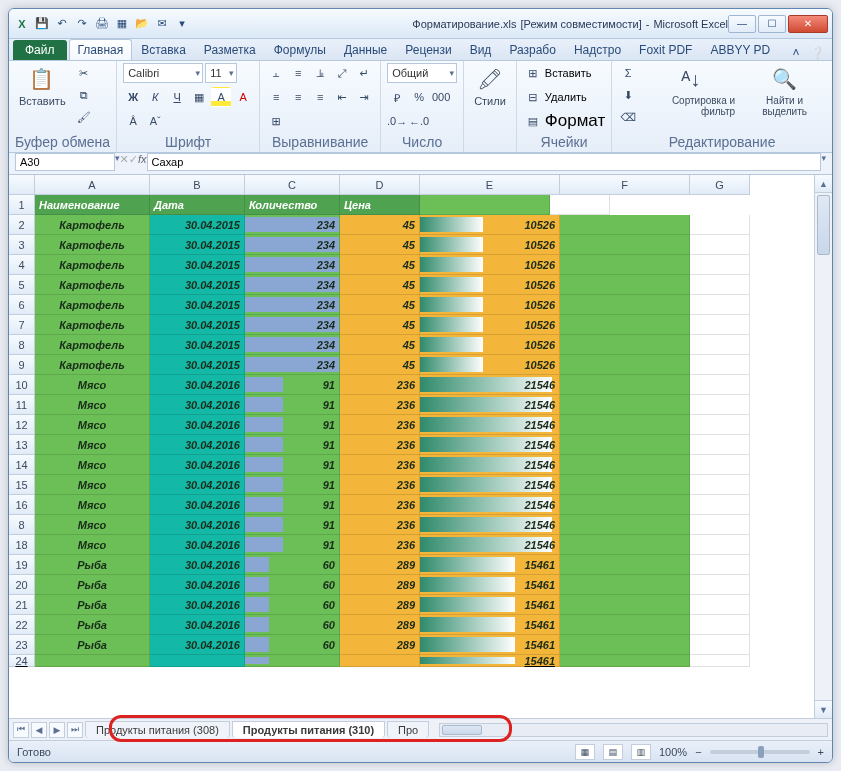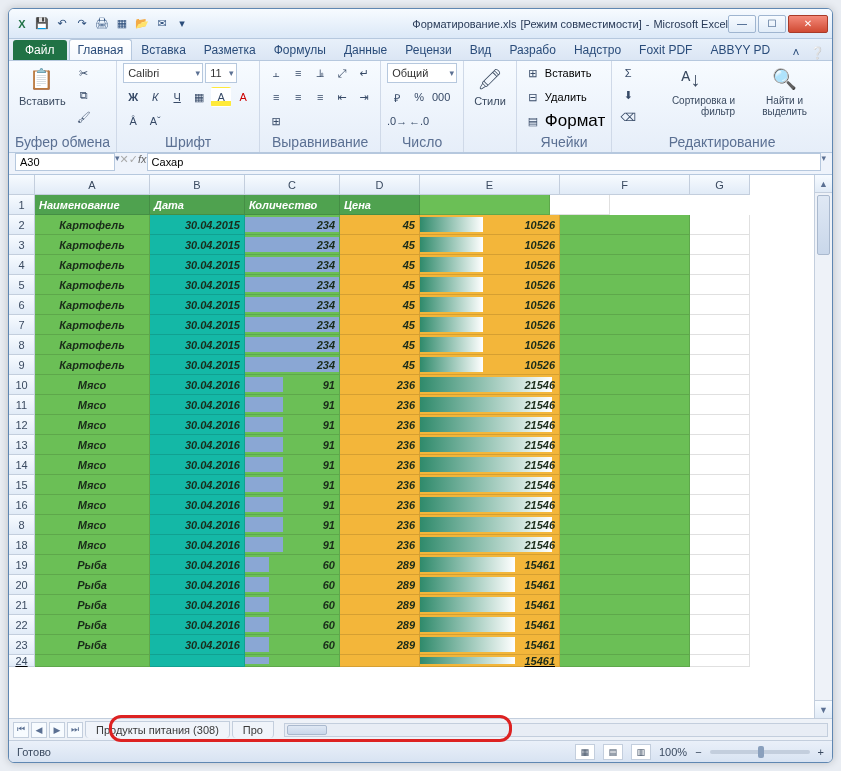--- a/index.html
+++ b/index.html
@@ -855,20 +855,21 @@
       <div class="arr bot">▼</div>
     </div>
   </div>
 
   <div class="sheet-bar">
     <div class="nav-btn">⏮</div>
     <div class="nav-btn">◀</div>
     <div class="nav-btn">▶</div>
     <div class="nav-btn">⏭</div>
     <div class="sheet-tab">Продукты питания (308)</div>
+    <div class="sheet-tab active">Продукты питания (310)</div>
     <div class="sheet-tab">Про</div>
     <div class="hscroll">
         <div class="thumb"></div>
       </div>
     <div class="callout"></div>
   </div>
 
   <div class="status">
     <span>Готово</span>
     <div class="spacer"></div>

